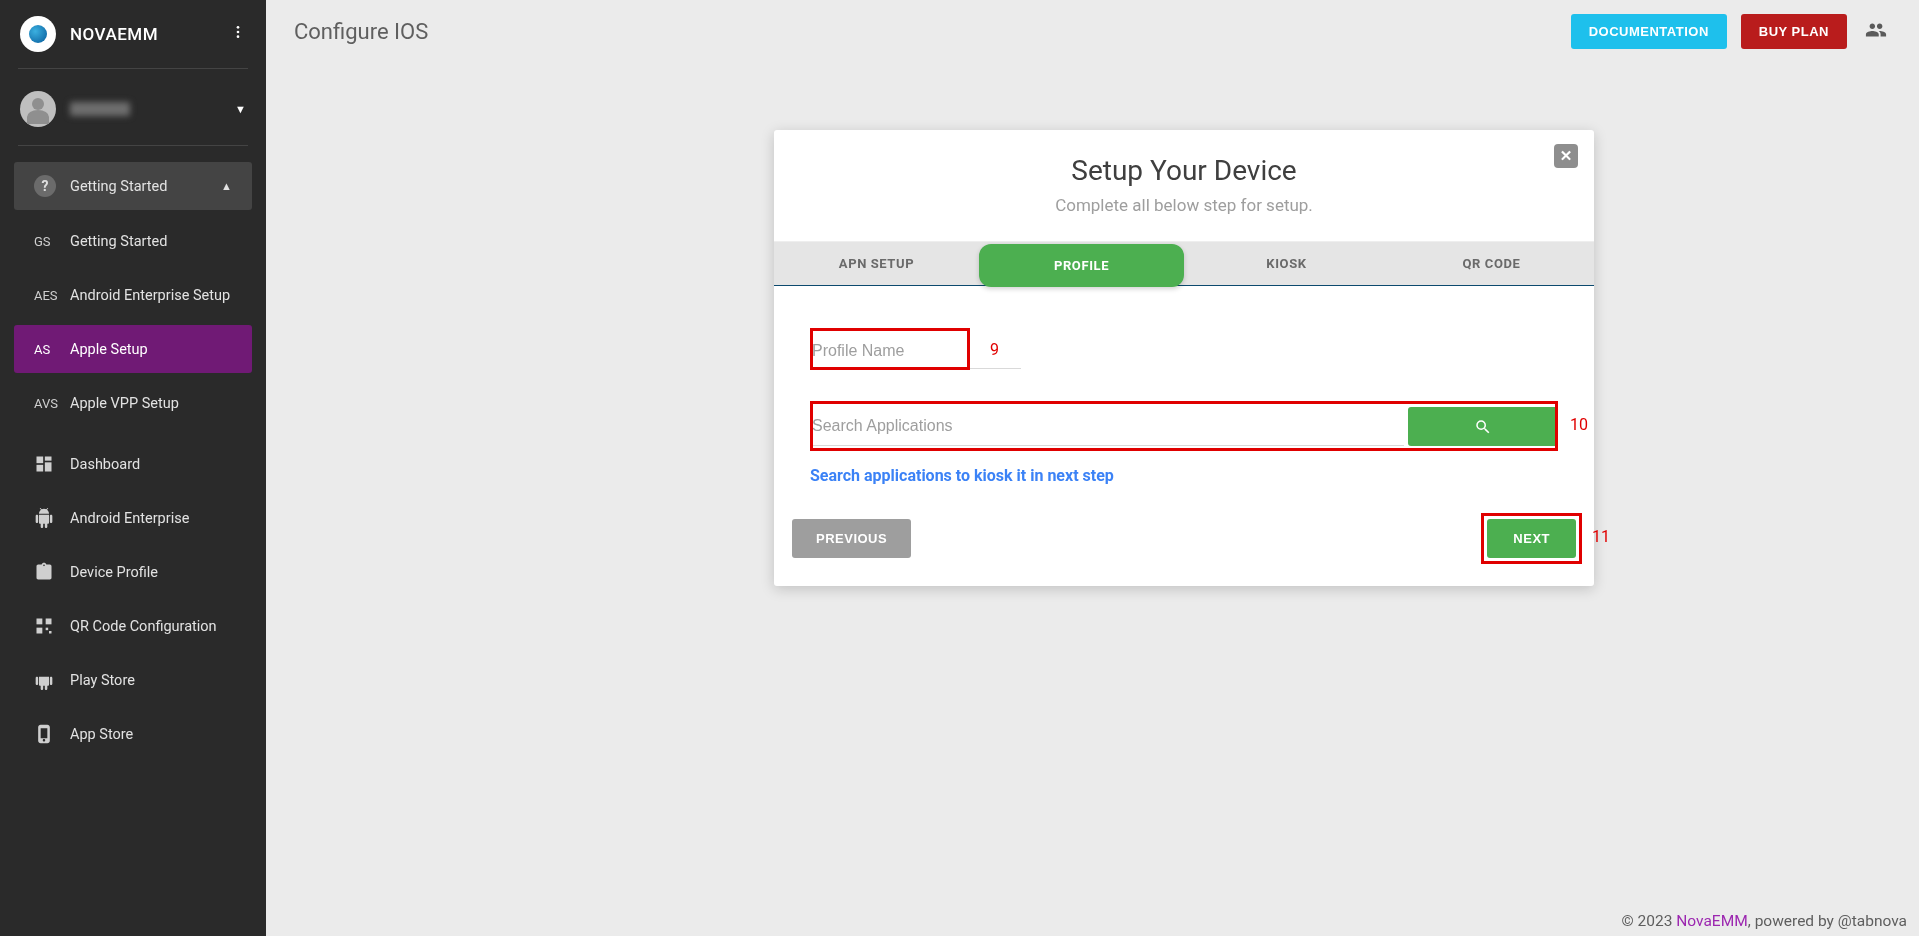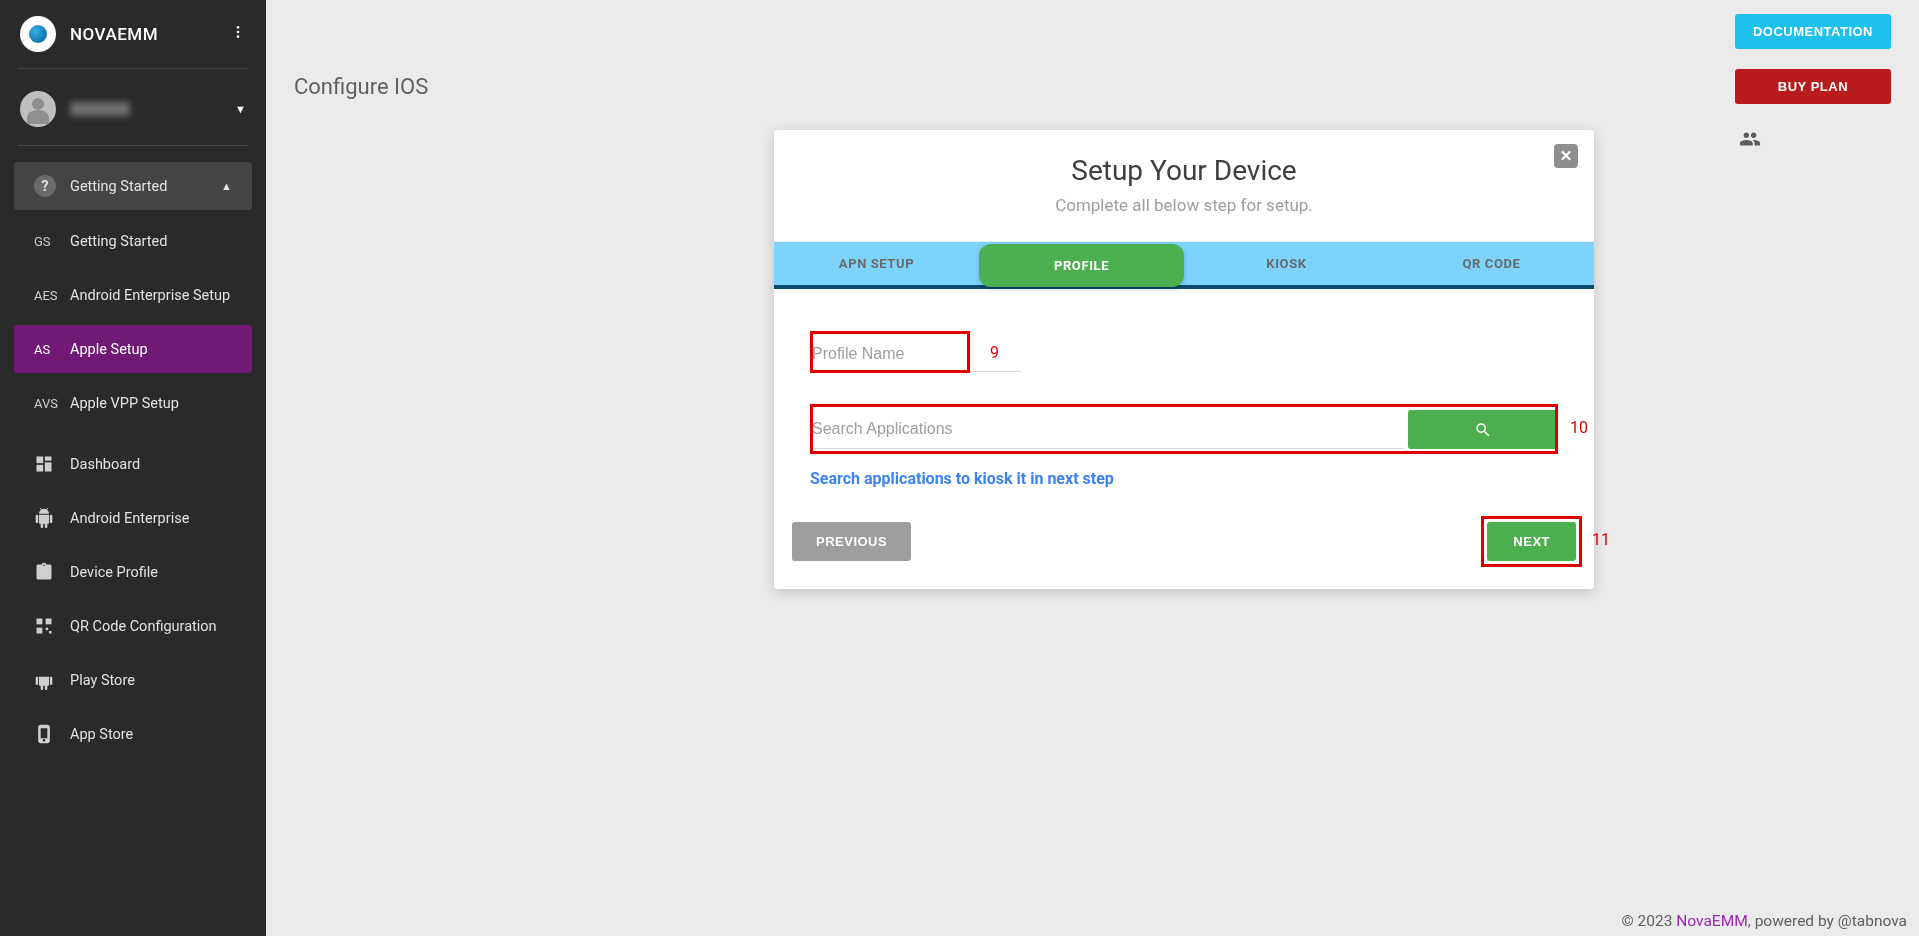--- a/index.html
+++ b/index.html
@@ -24,32 +24,32 @@
 .nav-item.group .ico { }
 .nav-item.group .chev { margin-left:auto; font-size:11px; }
 .nav-item.active { background: #701a75; color:#fff; }
 .nav-item.active .ico { color:#fff; }
 .nav-item svg { width: 20px; height: 20px; fill: currentColor; }
 .help-circle { width:22px; height:22px; border-radius:50%; background:#6b6b6b; display:flex; align-items:center; justify-content:center; font-weight:bold; color:#e0e0e0; font-size:14px; }
 
 .main { position:absolute; left:266px; top:0; right:0; height:100%; }
 .topbar { display:flex; align-items:center; padding: 14px 28px 0; }
 .page-title { color:#5f5f5f; font-size:22px; font-weight:400; }
-.top-right { margin-left:auto; display:flex; gap:20px;flex-direction:column; }
+.top-right { margin-left:auto; display:flex; align-items:center; gap:14px; }
 .btn { border:none; cursor:pointer; font-weight:700; font-size:13px; padding: 10px 18px; letter-spacing:0.5px; border-radius:3px; }
 .btn-primary { background:#1ec0ec; color:#fff; }
 .btn-purple { background:#b91c1c; color:#fff; }
 .peop { color:#5a5a5a; padding:4px; }
 .peop svg { width:22px; height:22px; fill:currentColor; }
 
 .card { position:absolute; left:508px; top:130px; width:820px; background:#fff; border-radius:3px; box-shadow:0 3px 14px rgba(0,0,0,0.18); padding-bottom: 24px; }
 .card-close { position:absolute; right:16px; top:14px; width:24px; height:24px; background:#8e8e8e; color:#fff; display:flex; align-items:center; justify-content:center; border-radius:4px; font-size:15px; font-weight:bold; cursor:pointer; }
 .card-title { text-align:center; font-size:28px; color:#3f3f3f; padding-top:24px; font-weight:400; }
 .card-sub { text-align:center; color:#9e9e9e; font-size:17px; margin-top:8px; }
-.tabs { display:flex; margin-top:26px; background:#7dd3fc; border-top:1px solid #eee; border-bottom:4px solid #0c4a6e; }
+.tabs { display:flex; margin-top:26px; background:#e5e5e5; border-top:1px solid #eee; border-bottom:1px solid #0c4a6e; }
 .tab { flex:1; text-align:center; padding:14px 0; font-size:13px; font-weight:700; letter-spacing:0.6px; color:#6a6a6a; cursor:pointer; }
 .tab.active { background:#4caf50; color:#fff; box-shadow:0 2px 5px rgba(0,0,0,0.18); transform: translateY(2px); border-radius: 12px; }
 .form-area { padding: 48px 36px 10px; }
 .input { flex:1; border:none; border-bottom:1px solid #d9d9d9; font-size:16px; padding:8px 2px; outline:none; color:#000000; }
 .input::placeholder { color:#9e9e9e; }
 .red-box { border:3px solid #e00000; }
 .annot-label { color:#e00000; font-size:16px; margin-left:10px; }
 .profile-wrap { position: relative; }
 .profile-wrap .red-box { position:absolute; left:0; top:-6px; width:160px; height: 42px; pointer-events:none; }
 .profile-wrap .annot-label { position:absolute; left:170px; top:6px; }

